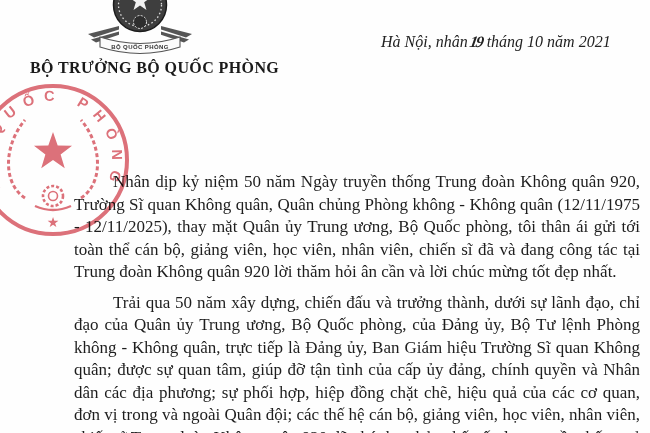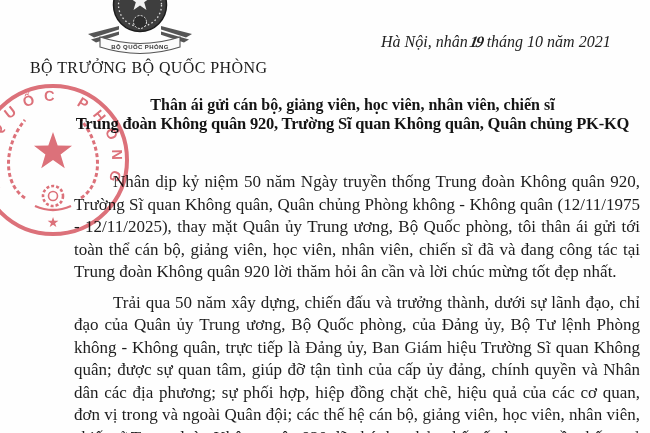--- a/index.html
+++ b/index.html
@@ -13,21 +13,21 @@
   .date-line{
     position:absolute;left:381px;top:33px;font-style:italic;font-size:16px;
     white-space:nowrap;color:#222;z-index:2;
   }
   .date-line .handwritten{
     display:inline-block;font-weight:700;transform:skewX(-10deg);
     letter-spacing:-2px;margin:0 1px 0 2px;
   }
   
   .sender-title{
-    position:absolute;left:30px;top:59px;font-weight:400;font-size:16px;
+    position:absolute;left:30px;top:59px;font-weight:700;font-size:16px;
     letter-spacing:.4px;color:#1a1a1a;white-space:nowrap;z-index:2;
   }
   
   .stamp{
     position:absolute;left:-27px;top:80px;width:160px;height:160px;
     z-index:3;opacity:.82;mix-blend-mode:multiply;
   }
   
   .heading{
     position:absolute;left:60px;width:585px;top:95px;text-align:center;
@@ -81,24 +81,20 @@
       <circle cx="80" cy="116" r="4.5" stroke-width="1.6"></circle>
       <path d="M 62 126 Q 80 134 98 126" stroke-width="2.4"></path>
     </g>
     <polygon fill="#d6515c" points="80,52 84.7,65.53 99.02,65.82 87.61,74.47 91.76,88.18 80,80 68.24,88.18 72.39,74.47 60.98,65.82 75.3,65.53"></polygon>
     <text font-size="14.5" font-weight="700" fill="#d6515c" font-family="Liberation Sans, sans-serif" letter-spacing="9">
       <textPath href="#ringPath" startOffset="50%" text-anchor="middle">BỘ QUỐC PHÒNG</textPath>
     </text>
     <text x="80" y="146.5" text-anchor="middle" font-size="14" fill="#d6515c" font-family="DejaVu Sans, sans-serif">★</text>
   </svg>
 
-  <div class="heading">
-    <div class="line1">Thân ái gửi cán bộ, giảng viên, học viên, nhân viên, chiến sĩ</div>
-    <div class="line2">Trung đoàn Không quân 920, Trường Sĩ quan Không quân, Quân chủng PK-KQ</div>
-  </div>
 
 
   <div class="body-text">
     <p>Nhân dịp kỷ niệm 50 năm Ngày truyền thống Trung đoàn Không quân 920, Trường Sĩ quan Không quân, Quân chủng Phòng không - Không quân (12/11/1975 - 12/11/2025), thay mặt Quân ủy Trung ương, Bộ Quốc phòng, tôi thân ái gửi tới toàn thể cán bộ, giảng viên, học viên, nhân viên, chiến sĩ đã và đang công tác tại Trung đoàn Không quân 920 lời thăm hỏi ân cần và lời chúc mừng tốt đẹp nhất.</p>
     <p>Trải qua 50 năm xây dựng, chiến đấu và trưởng thành, dưới sự lãnh đạo, chỉ đạo của Quân ủy Trung ương, Bộ Quốc phòng, của Đảng ủy, Bộ Tư lệnh Phòng không - Không quân, trực tiếp là Đảng ủy, Ban Giám hiệu Trường Sĩ quan Không quân; được sự quan tâm, giúp đỡ tận tình của cấp ủy đảng, chính quyền và Nhân dân các địa phương; sự phối hợp, hiệp đồng chặt chẽ, hiệu quả của các cơ quan, đơn vị trong và ngoài Quân đội; các thế hệ cán bộ, giảng viên, học viên, nhân viên, chiến sĩ Trung đoàn Không quân 920 đã phát huy bản chất tốt đẹp, truyền thống vẻ vang của Quân đội nhân dân Việt Nam anh hùng; đoàn kết, hiệp đồng, mưu trí, sáng tạo, hoàn thành xuất sắc nhiệm vụ sẵn</p>
   </div>
 
 </div>
 
 </body></html>

